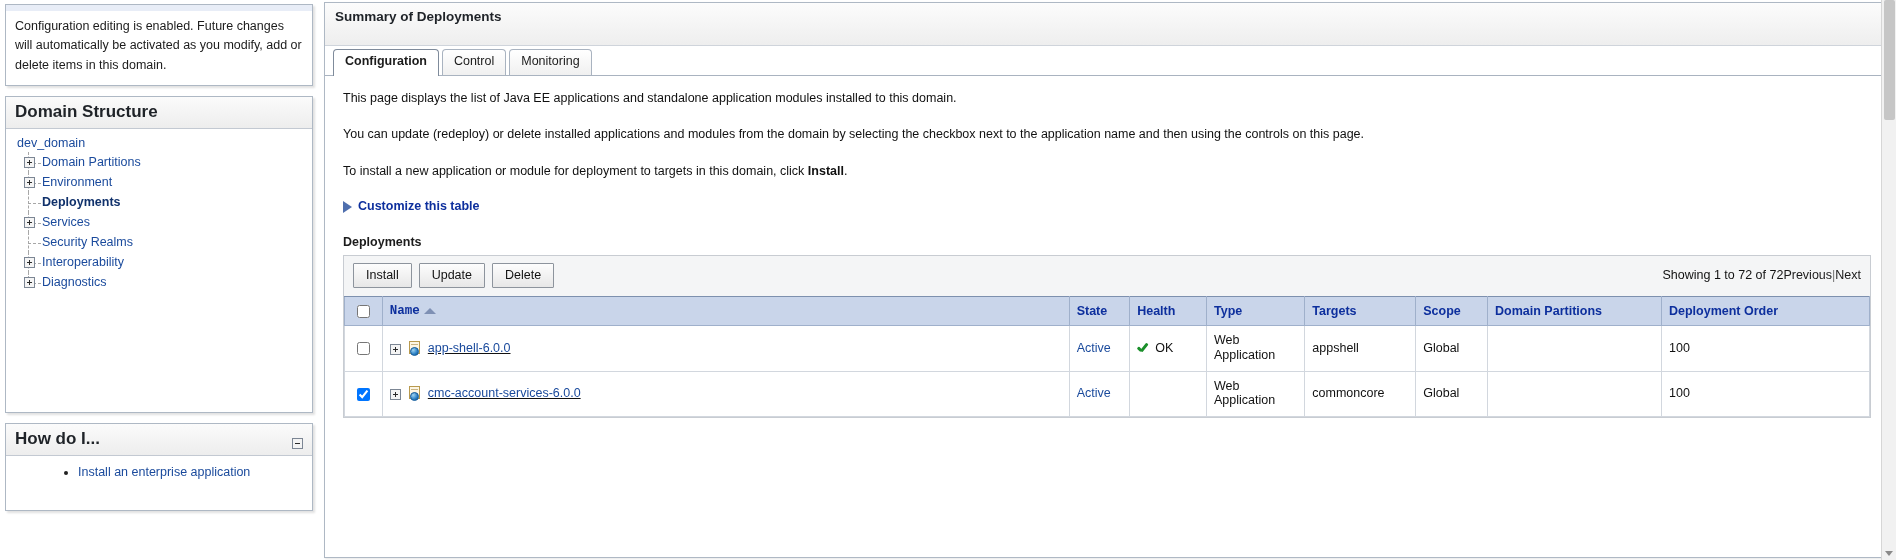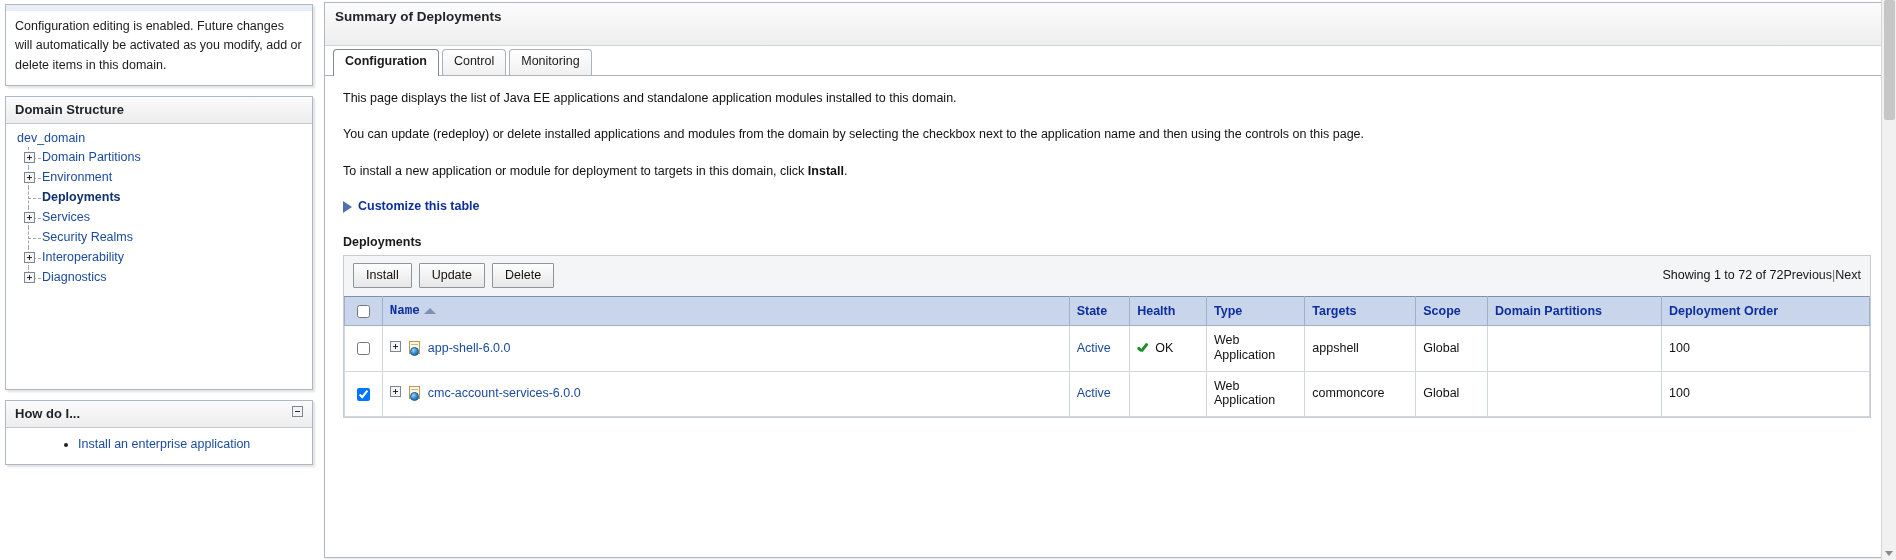--- a/index.html
+++ b/index.html
@@ -42,41 +42,41 @@
     border: 1px solid #aeb8c4;
     background: #ffffff;
     box-shadow: 2px 2px 2px rgba(0,0,0,0.12);
     margin-bottom: 10px;
   }
   .portlet-head {
     background: linear-gradient(to bottom, #fbfbfb 0%, #ededed 100%);
     border-bottom: 1px solid #c3c9d2;
     padding: 5px 9px 6px 9px;
     font-weight: bold;
-    font-size: 13px;
+    font-size: 17px;
     color: #1f2328;
     display: flex;
-    align-items: flex-start;
+    align-items: flex-end;
     justify-content: space-between;
   }
   .collapse-box {
     width: 11px; height: 11px;
     border: 1px solid #7c8694;
     background: #f3f3f3;
     position: relative;
     cursor: pointer;
     flex: 0 0 auto;
   }
   .collapse-box::before {
     content: "";
     position: absolute;
     left: 2px; right: 2px; top: 4px;
     height: 1px; background: #2a2a2a;
   }
-  .portlet-body { padding: 7px 9px 9px 9px; }
+  .portlet-body { padding: 7px 9px 27px 9px; }
 
   
   .tree { font-size: 12.5px; line-height: 1.0; }
   .tree-root {
     color: #1a4a9c;
     padding: 1px 0 3px 2px;
     cursor: pointer;
   }
   .tree-item {
     display: flex;
@@ -328,21 +328,21 @@
   }
   .th-name { display: inline-flex; align-items: center; font-family: Liberation Mono, monospace; }
 
   input.cb {
     width: 13px; height: 13px;
     margin: 0;
     vertical-align: middle;
     cursor: pointer;
   }
 
-  .name-cell { display: flex; align-items: flex-start; }
+  .name-cell { display: flex; align-items: flex-end; text-decoration: underline; }
   .exp-box {
     width: 11px; height: 11px;
     border: 1px solid #7c8694;
     background: #f4f4f4;
     position: relative;
     margin-right: 7px;
     cursor: pointer;
     flex: 0 0 11px;
   }
   .exp-box::before {

